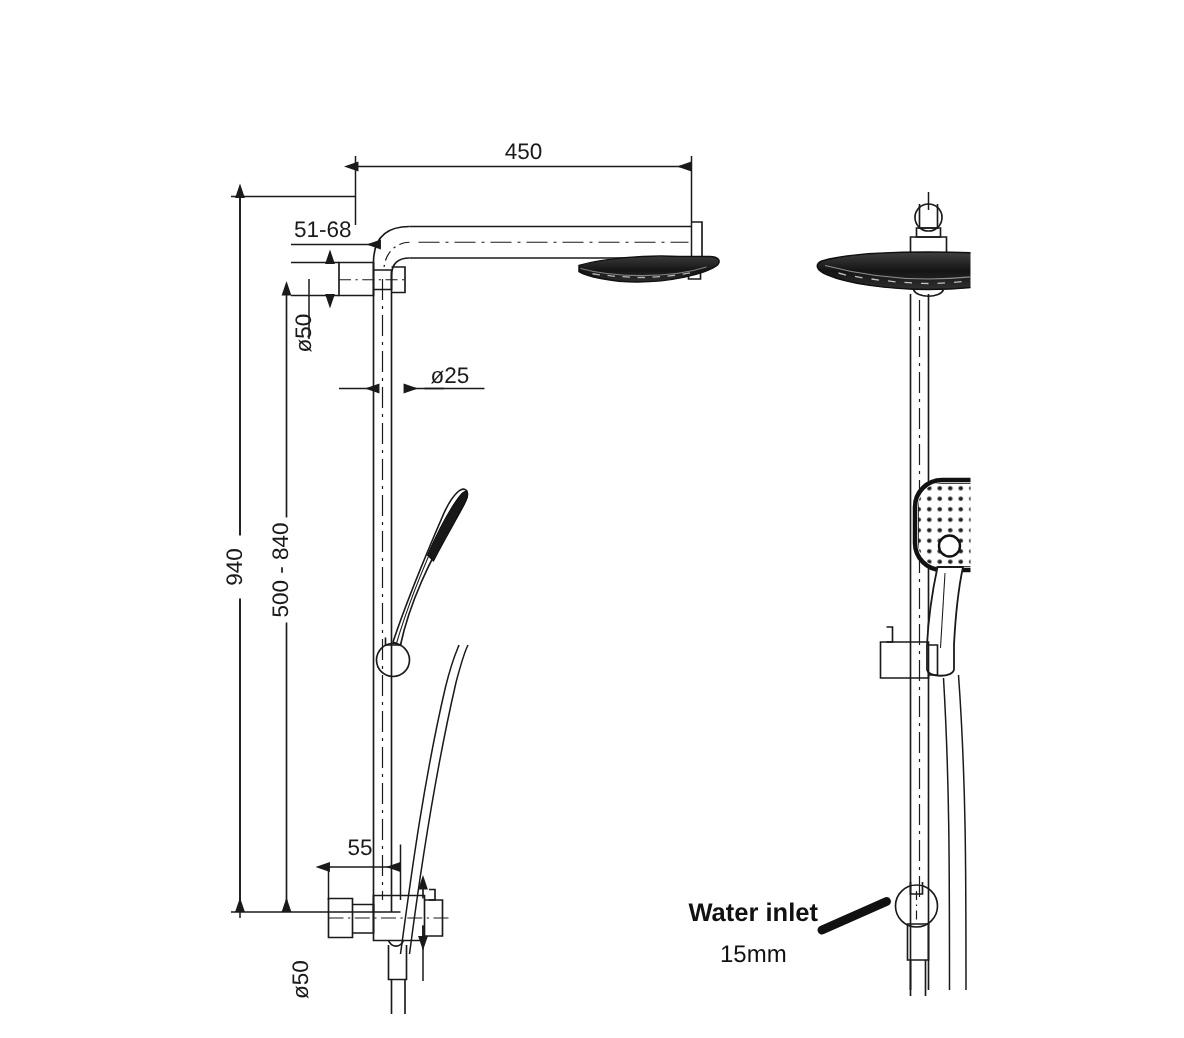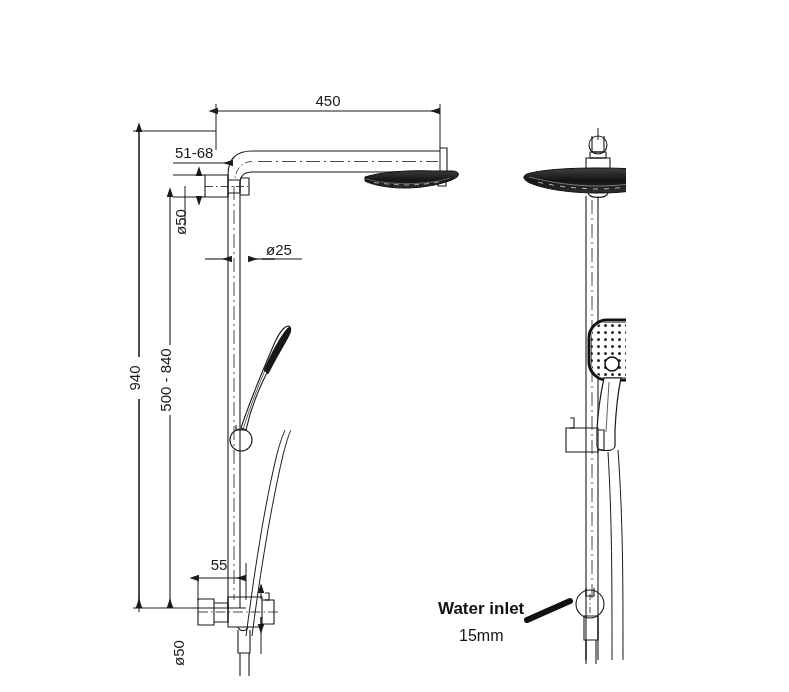--- a/index.html
+++ b/index.html
@@ -9,20 +9,21 @@
   }
   body {
     font-family: "Liberation Sans", sans-serif;
   }
   #sheet {
     position: relative;
     width: 626px;
     height: 692px;
     background: #ffffff;
     overflow: hidden;
+    margin-left: 21px;
   }
   #sheet svg {
     display: block;
   }
   .dimtext {
     font-family: "Liberation Sans", sans-serif;
     font-size: 15px;
     fill: #1a1a1a;
   }
   .dimtext-v {

